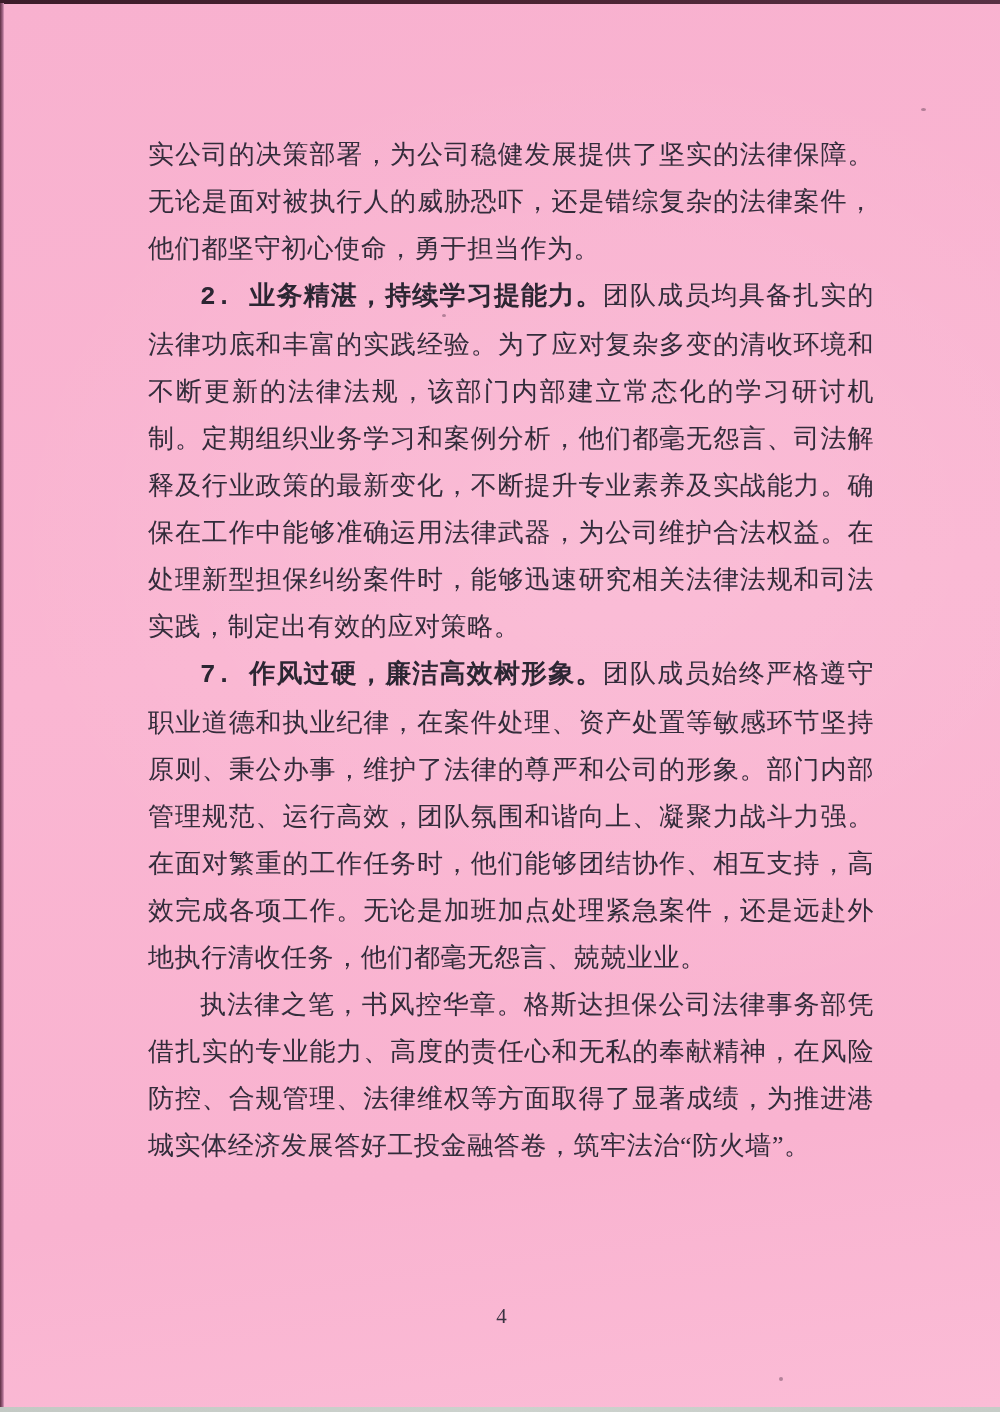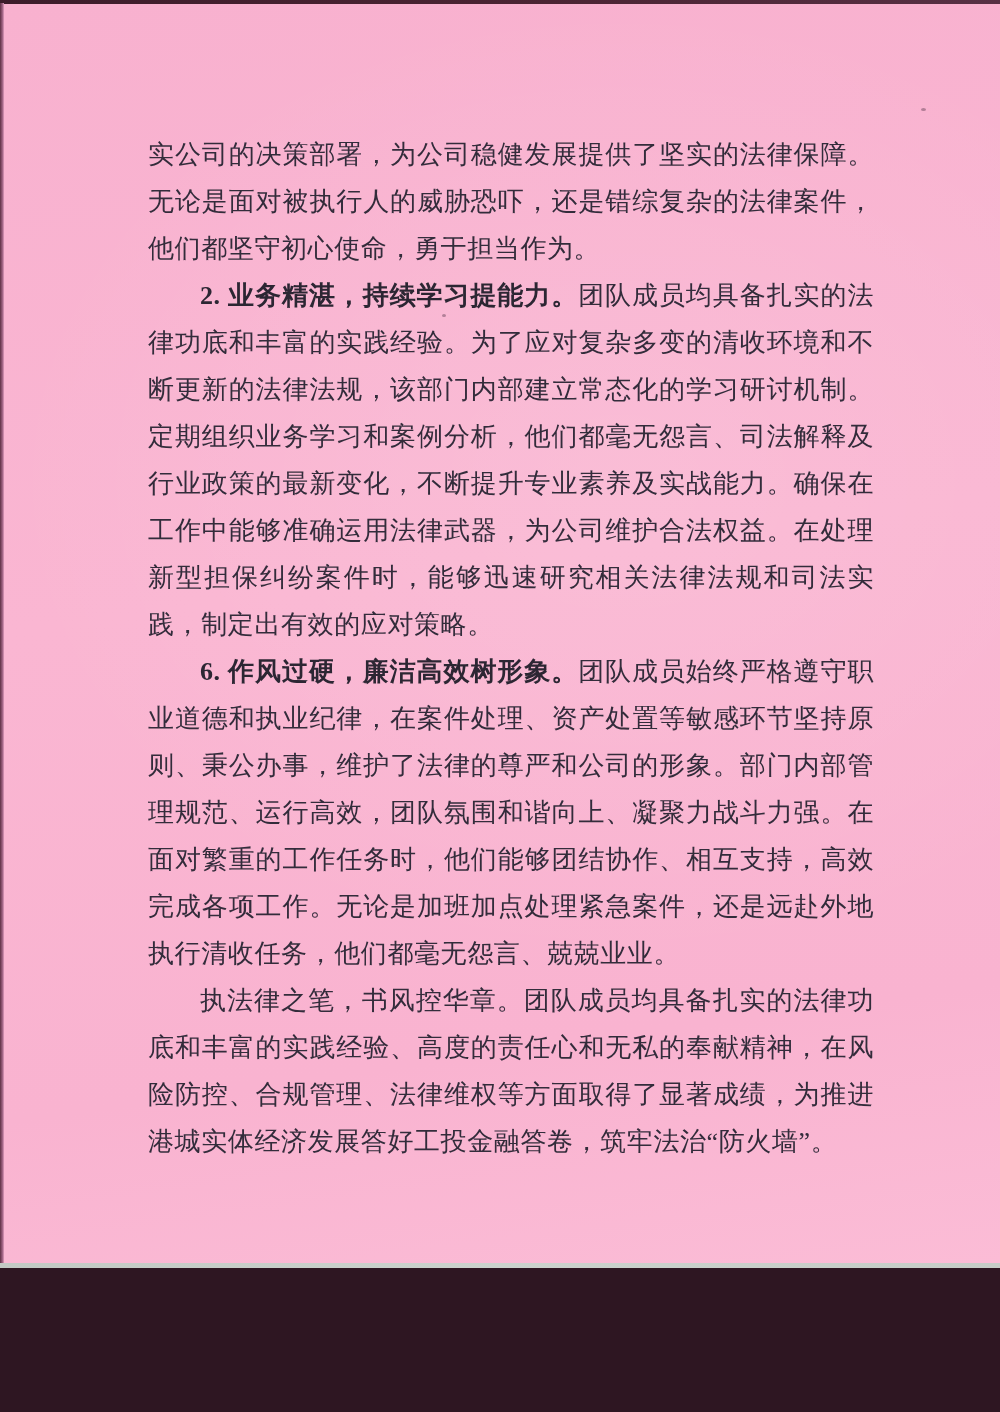--- a/index.html
+++ b/index.html
@@ -1,19 +1,19 @@
 <!DOCTYPE html>
 <html lang="zh"><head>
 <meta charset="utf-8">
 <style>
   html, body { margin: 0; padding: 0; background: #2e1622; }
   .scan {
     position: relative;
     width: 1000px;
-    height: 1268px;
+    height: 1412px;
     overflow: hidden;
     background: #43202f;
     font-family: "Liberation Serif", "DejaVu Serif", serif;
   }
   .band-top {
     position: absolute; top: 0; left: 0; right: 0; height: 4px;
     background: linear-gradient(to right, #3c1c2a, #4b2433 55%, #573044);
   }
   .band-left {
     position: absolute; top: 3px; bottom: 5px; left: 0; width: 4px;
@@ -36,21 +36,21 @@
     font-size: 26px;
     line-height: 47px;
     letter-spacing: 0.6px;
     color: #332c3b;
     text-align: justify;
   }
   .para { margin: 0; padding: 0; }
   .para.indent { text-indent: 2em; }
   .para-lead {
     font-weight: 700;
-    font-family: Liberation Serif, serif;
+    font-family: Liberation Mono, monospace;
     color: #2c2633;
   }
   .para-body { font-weight: 400; }
   .page-number {
     position: absolute;
     left: 0; right: 0; top: 1300px;
     text-align: center;
     font-size: 21px;
     color: #3a3342;
     font-family: "Liberation Serif", "DejaVu Serif", serif;
@@ -64,23 +64,23 @@
 <body>
 
 <div class="scan">
   <div class="band-top"></div>
   <div class="paper">
     <div class="text-block" id="paragraphs">
   <p class="para"><span class="para-body">实公司的决策部署，为公司稳健发展提供了坚实的法律保障。无论是面对被执行人的威胁恐吓，还是错综复杂的法律案件，他们都坚守初心使命，勇于担当作为。</span></p>
 
   <p class="para indent"><b class="para-lead">2. 业务精湛，持续学习提能力。</b><span class="para-body">团队成员均具备扎实的法律功底和丰富的实践经验。为了应对复杂多变的清收环境和不断更新的法律法规，该部门内部建立常态化的学习研讨机制。定期组织业务学习和案例分析，他们都毫无怨言、司法解释及行业政策的最新变化，不断提升专业素养及实战能力。确保在工作中能够准确运用法律武器，为公司维护合法权益。在处理新型担保纠纷案件时，能够迅速研究相关法律法规和司法实践，制定出有效的应对策略。</span></p>
 
-  <p class="para indent"><b class="para-lead">6. 作风过硬，廉洁高效树形象。</b><span class="para-body">团队成员始终严格遵守职业道德和执业纪律，在案件处理、资产处置等敏感环节坚持原则、秉公办事，维护了法律的尊严和公司的形象。部门内部管理规范、运行高效，团队氛围和谐向上、凝聚力战斗力强。在面对繁重的工作任务时，他们能够团结协作、相互支持，高效完成各项工作。无论是加班加点处理紧急案件，还是远赴外地执行清收任务，他们都毫无怨言、兢兢业业。</span></p>
+  <p class="para indent"><b class="para-lead">7. 作风过硬，廉洁高效树形象。</b><span class="para-body">团队成员始终严格遵守职业道德和执业纪律，在案件处理、资产处置等敏感环节坚持原则、秉公办事，维护了法律的尊严和公司的形象。部门内部管理规范、运行高效，团队氛围和谐向上、凝聚力战斗力强。在面对繁重的工作任务时，他们能够团结协作、相互支持，高效完成各项工作。无论是加班加点处理紧急案件，还是远赴外地执行清收任务，他们都毫无怨言、兢兢业业。</span></p>
 
-  <p class="para indent"><span class="para-body">执法律之笔，书风控华章。团队成员均具备扎实的法律功底和丰富的实践经验、高度的责任心和无私的奉献精神，在风险防控、合规管理、法律维权等方面取得了显著成绩，为推进港城实体经济发展答好工投金融答卷，筑牢法治“防火墙”。</span></p>
+  <p class="para indent"><span class="para-body">执法律之笔，书风控华章。格斯达担保公司法律事务部凭借扎实的专业能力、高度的责任心和无私的奉献精神，在风险防控、合规管理、法律维权等方面取得了显著成绩，为推进港城实体经济发展答好工投金融答卷，筑牢法治“防火墙”。</span></p>
 </div>
     <div class="page-number">4</div>
     <div class="speck s1"></div>
     <div class="speck s2"></div>
     <div class="speck s3"></div>
   </div>
   <div class="band-left"></div>
   <div class="band-bottom"></div>
 </div>
 

